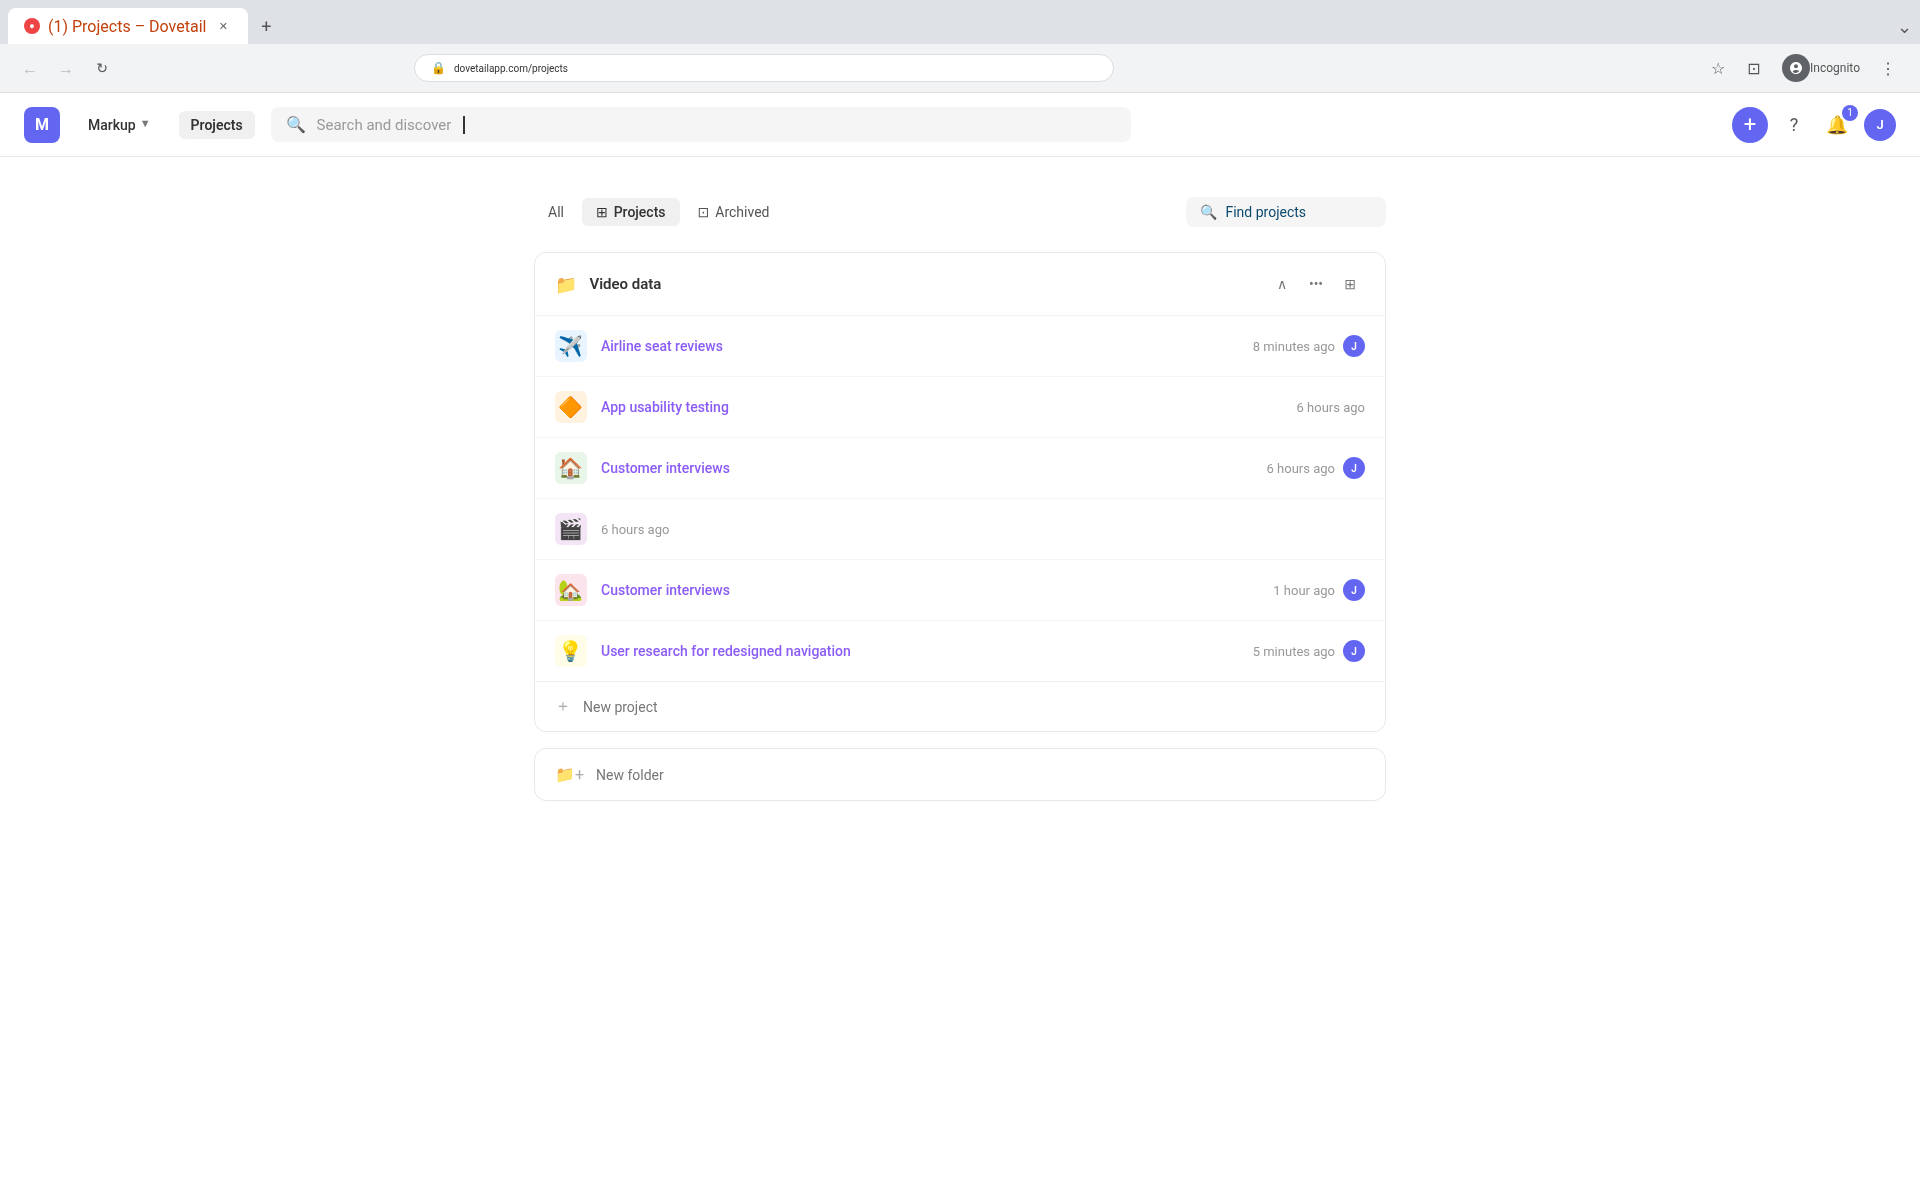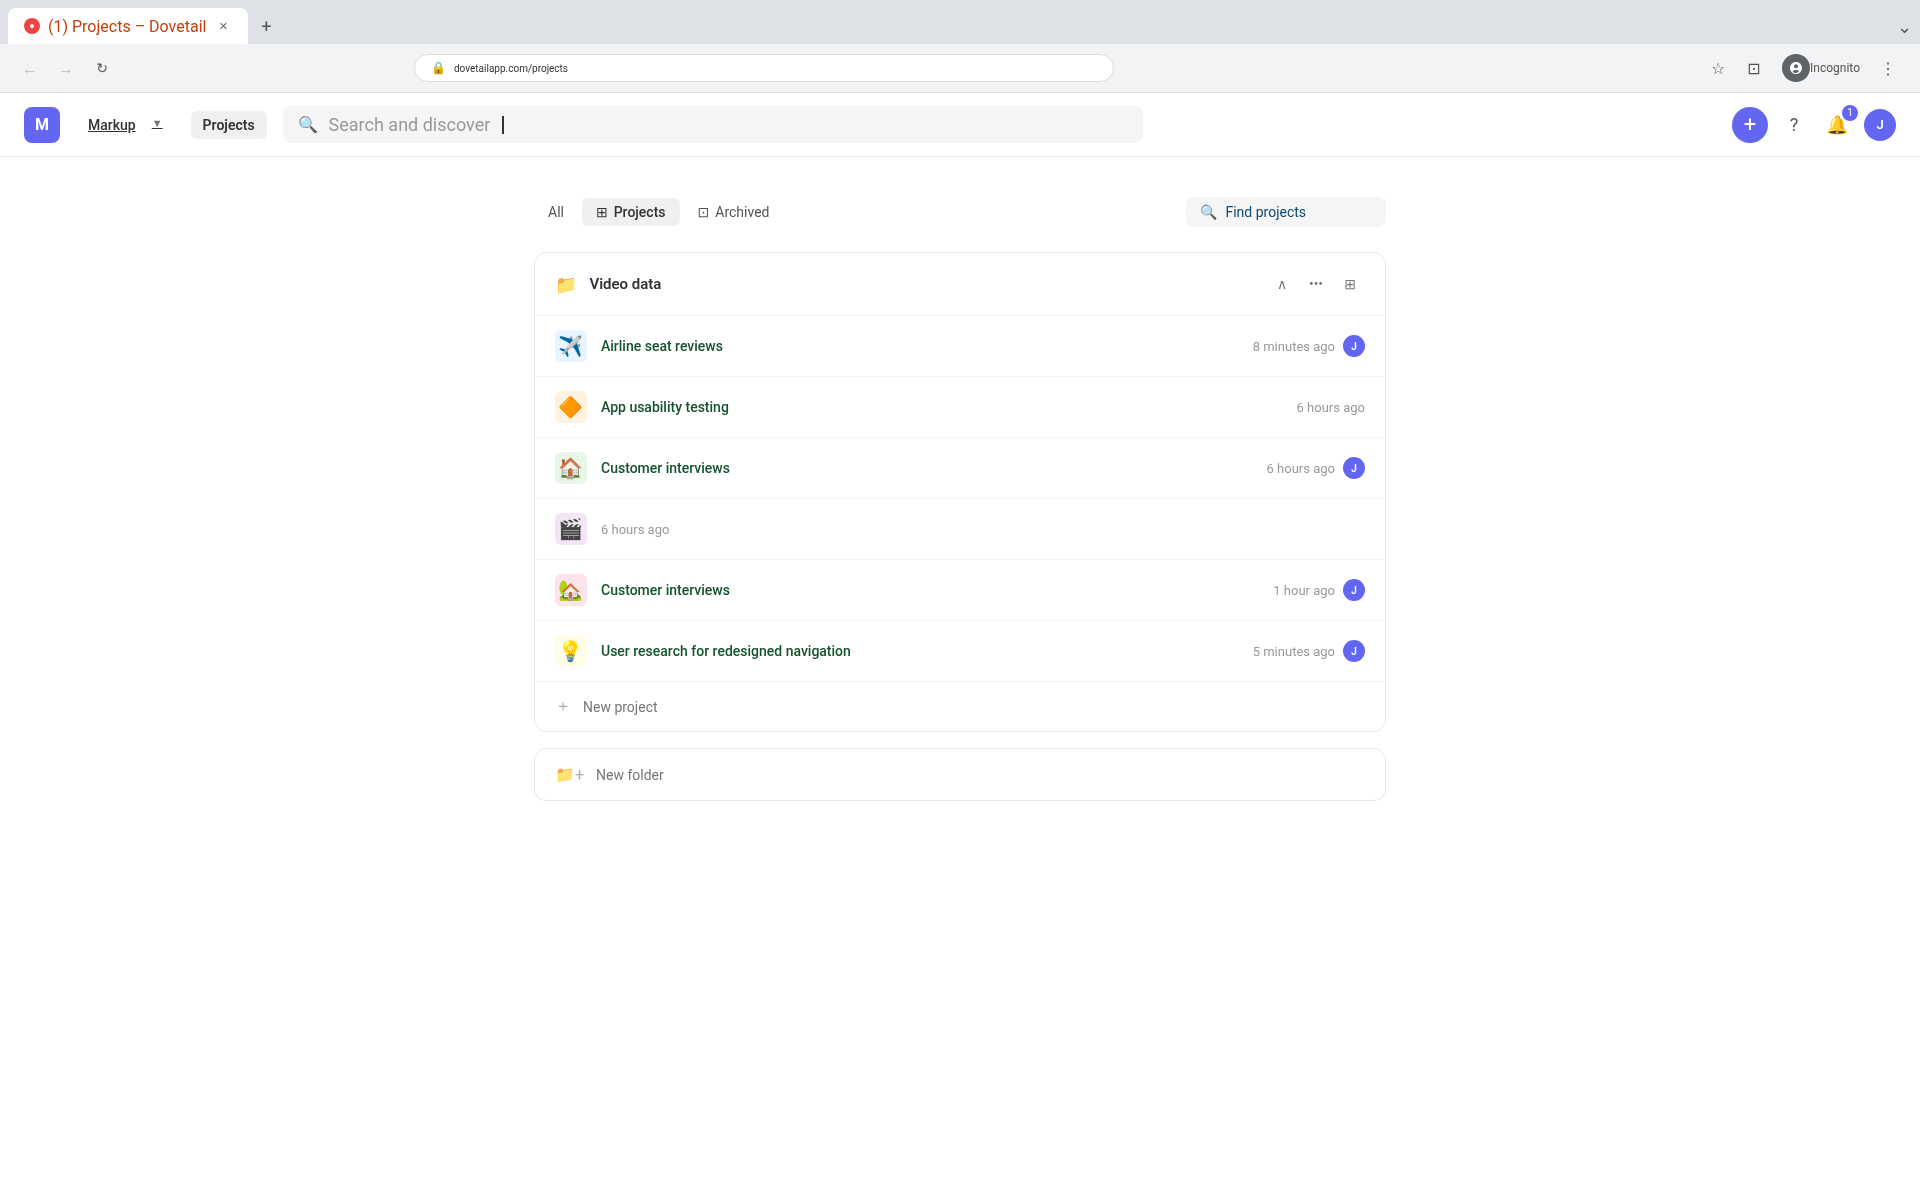--- a/index.html
+++ b/index.html
@@ -166,28 +166,27 @@
       display: flex;
       align-items: center;
       justify-content: center;
       font-weight: 700;
       font-size: 16px;
       cursor: pointer;
     }
     .markup-btn {
       display: flex;
       align-items: flex-start;
-      gap: 16px;
+      gap: 4px;
       padding: 6px 12px;
       border-radius: 6px;
       font-size: 14px;
       color: #333;
       cursor: pointer;
       font-weight: 500;
-      text-decoration: underline;
     }
     .projects-btn {
       padding: 6px 12px;
       border-radius: 6px;
       font-size: 14px;
       color: #333;
       cursor: pointer;
       font-weight: 600;
       background: #f0f0f0;
     }
@@ -196,21 +195,21 @@
       max-width: 860px;
       display: flex;
       align-items: center;
       gap: 10px;
       background: #f5f5f5;
       border-radius: 8px;
       padding: 8px 16px;
       cursor: text;
     }
     .search-icon-header { color: #999; font-size: 16px; }
-    .search-placeholder { font-size: 18px; color: #999; }
+    .search-placeholder { font-size: 15px; color: #999; }
     .header-actions {
       display: flex;
       align-items: center;
       gap: 8px;
       margin-left: auto;
     }
     .header-action-btn {
       width: 36px;
       height: 36px;
       border-radius: 50%;
@@ -360,21 +359,21 @@
       height: 32px;
       display: flex;
       align-items: center;
       justify-content: center;
       font-size: 20px;
       border-radius: 6px;
       flex-shrink: 0;
     }
     .project-name {
       font-size: 14px;
-      color: #14532d;
+      color: #8b5cf6;
       font-weight: 500;
       flex: 1;
     }
     .project-meta {
       display: flex;
       align-items: center;
       gap: 8px;
       color: #999;
       font-size: 13px;
     }

